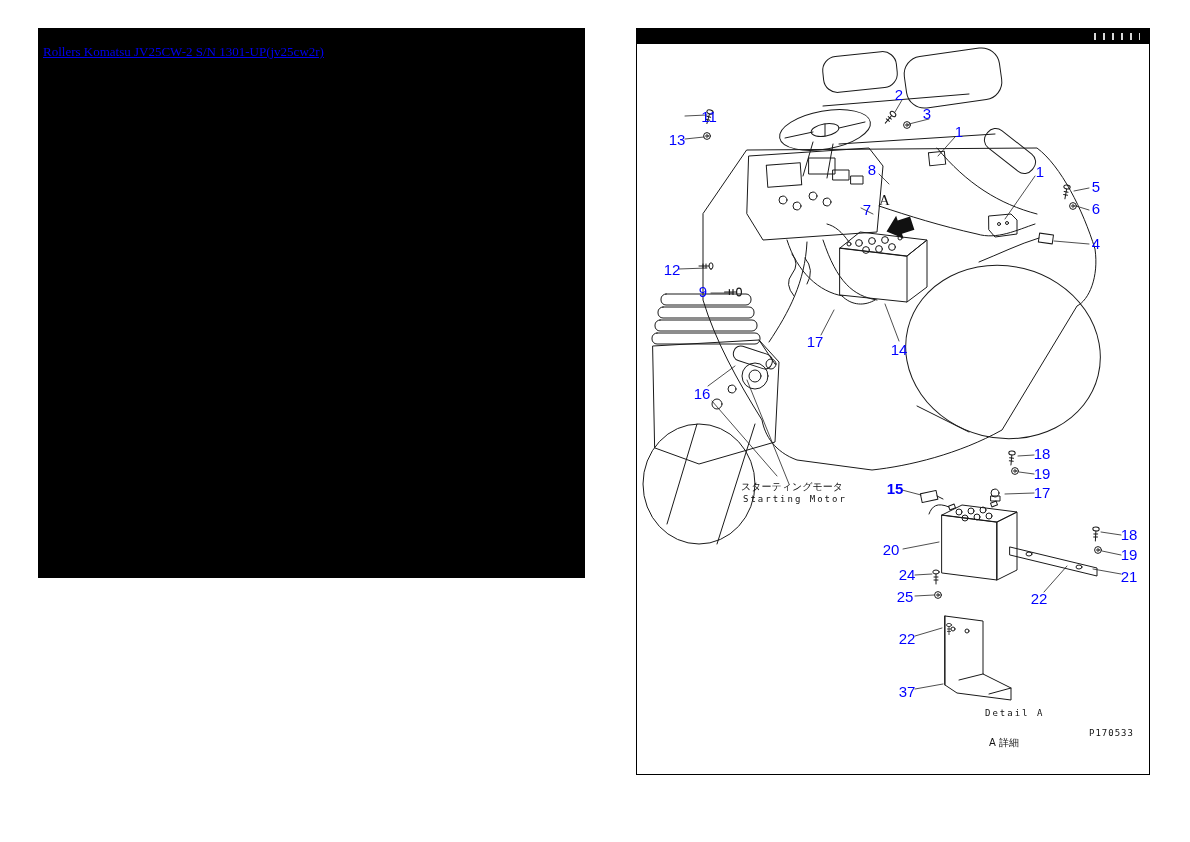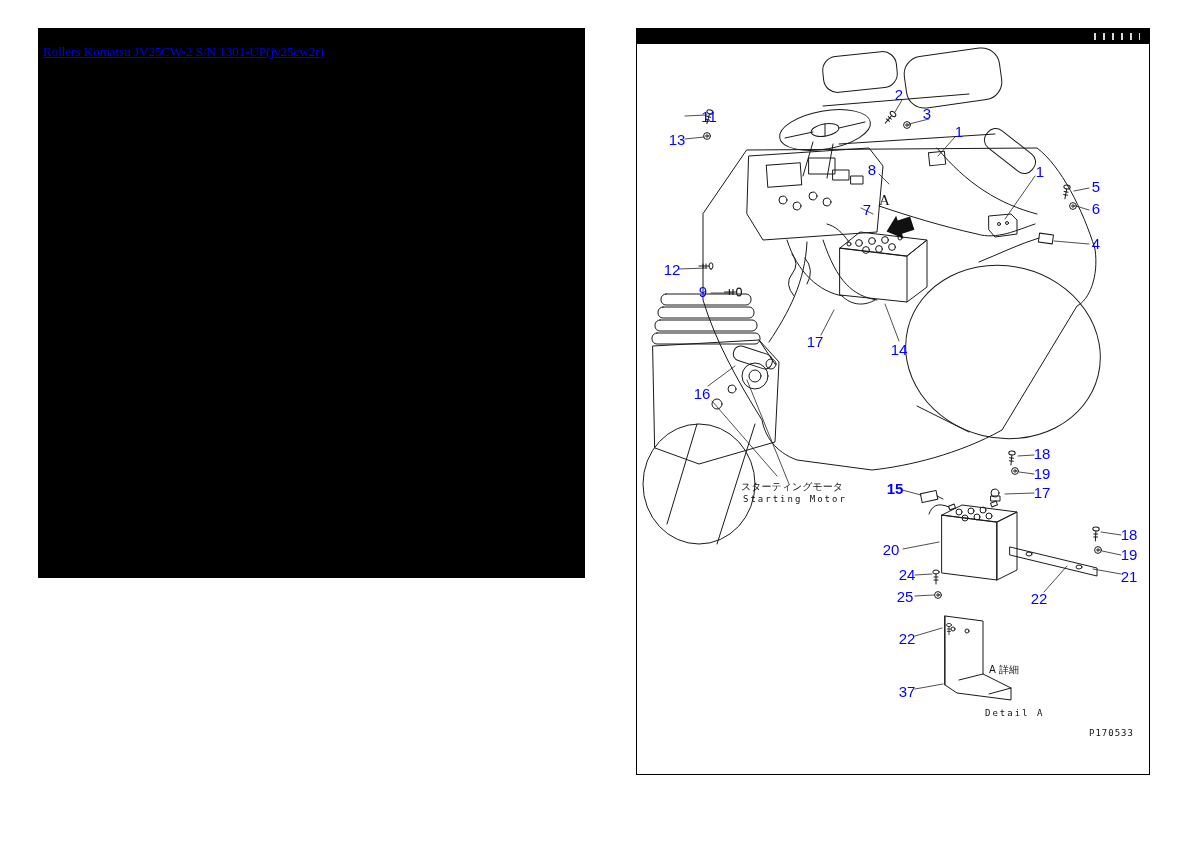--- a/index.html
+++ b/index.html
@@ -51,21 +51,21 @@
   }
   .cap-jp{
     position:absolute;font:10px "DejaVu Sans",sans-serif;color:#111;white-space:nowrap;
   }
   .cap-mono{
     position:absolute;font:9px "DejaVu Sans Mono",monospace;color:#111;
     letter-spacing:2px;white-space:nowrap;
   }
   .sm-jp{left:104px;top:436px;}
   .sm-en{left:106px;top:450px;}
-  .dt-jp{left:352px;top:619px;text-align:center;}
+  .dt-jp{left:352px;top:692px;text-align:center;}
   .dt-en{left:348px;top:664px;}
   .fig-code{left:452px;top:684px;letter-spacing:1px;}
 </style>
 </head>
 <body>
 
 <div class="left-panel">
   <a href="#">Rollers Komatsu JV25CW-2 S/N 1301-UP(jv25cw2r)</a>
 </div>
 

